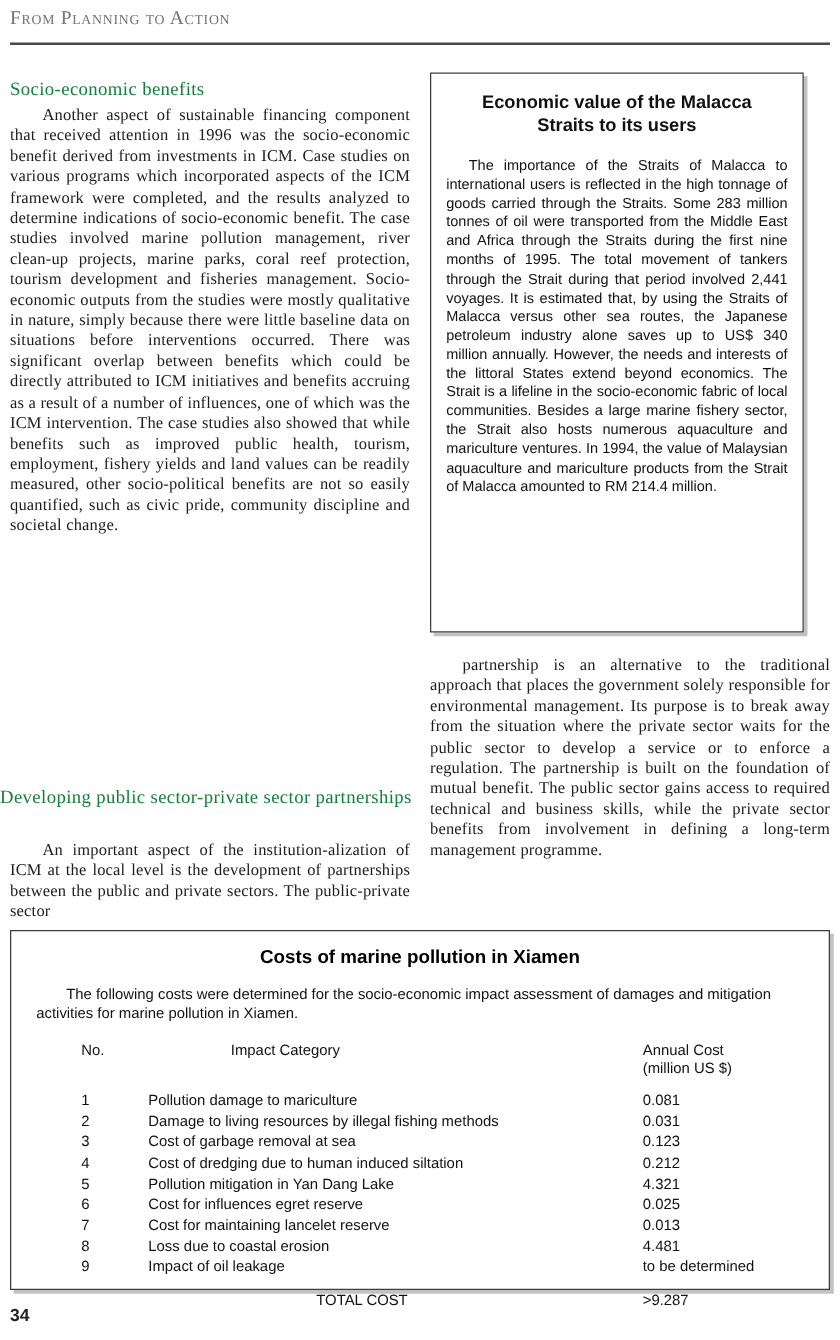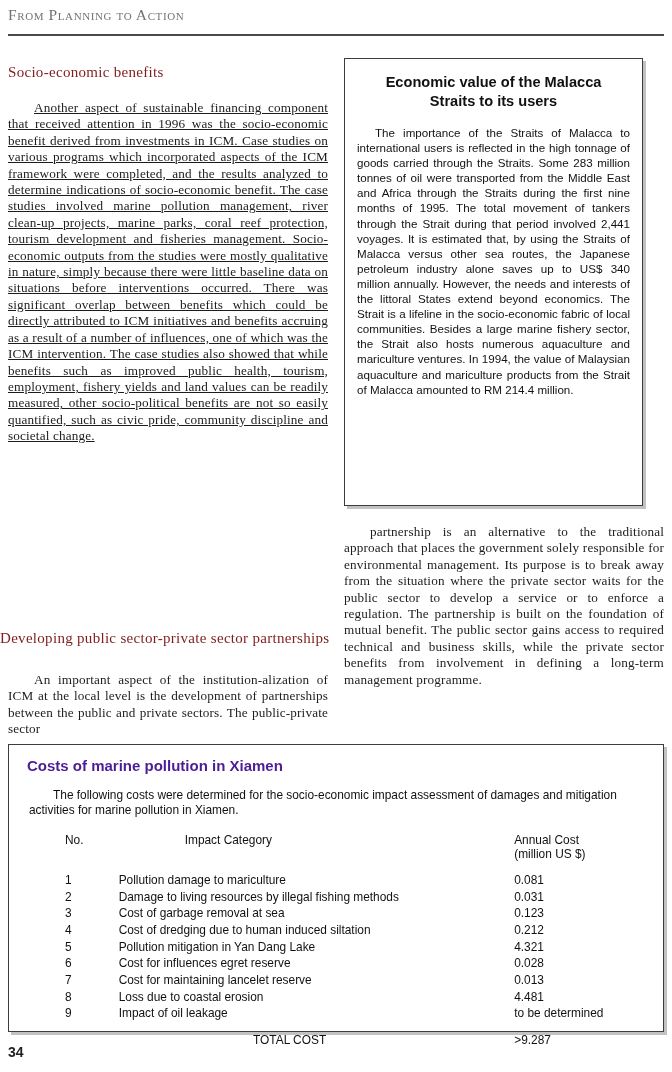--- a/index.html
+++ b/index.html
@@ -43,21 +43,21 @@
     top: 34px;
     width: 656px;
     height: 2px;
     background: #4a4a4a;
   }
 
   
   .h-sub {
     font-family: "Liberation Serif", serif;
     font-size: 15px;
-    color: #7f1d1d;
+    color: #15803d;
     letter-spacing: 0.3px;
     line-height: 1.35;
   }
 
   #heading-socio {
     position: absolute;
     left: 8px;
     top: 62px;
     width: 320px;
   }
@@ -79,23 +79,22 @@
     letter-spacing: 0.15px;
   }
   .bodytext p {
     margin: 0 0 7px 0;
     text-indent: 26px;
   }
 
   #col-left-a {
     position: absolute;
     left: 8px;
-    top: 100px;
+    top: 84px;
     width: 320px;
-    text-decoration: underline;
   }
 
   #col-left-b {
     position: absolute;
     left: 8px;
     top: 672px;
     width: 320px;
   }
 
   
@@ -141,23 +140,24 @@
   
   #box-xiamen {
     left: 8px;
     top: 744px;
     width: 656px;
     height: 288px;
     box-shadow: 3px 3px 0 0 rgba(120,120,120,0.45);
   }
   #box-xiamen .box-title {
     margin: 12px 18px 0 18px;
+    text-align: center;
     font-size: 15px;
     font-weight: bold;
-    color: #4c1d95;
+    color: #000000;
   }
   #box-xiamen .box-intro {
     margin: 14px 22px 0 20px;
     font-size: 11.9px;
     line-height: 15.4px;
     color: #111;
     text-align: left;
     text-indent: 24px;
   }
 
@@ -273,21 +273,21 @@
           <td class="c-cost">0.212</td>
         </tr>
         <tr>
           <td class="c-no">5</td>
           <td class="c-cat">Pollution mitigation in Yan Dang Lake</td>
           <td class="c-cost">4.321</td>
         </tr>
         <tr>
           <td class="c-no">6</td>
           <td class="c-cat">Cost for influences egret reserve</td>
-          <td class="c-cost">0.028</td>
+          <td class="c-cost">0.025</td>
         </tr>
         <tr>
           <td class="c-no">7</td>
           <td class="c-cat">Cost for maintaining lancelet reserve</td>
           <td class="c-cost">0.013</td>
         </tr>
         <tr>
           <td class="c-no">8</td>
           <td class="c-cat">Loss due to coastal erosion</td>
           <td class="c-cost">4.481</td>

